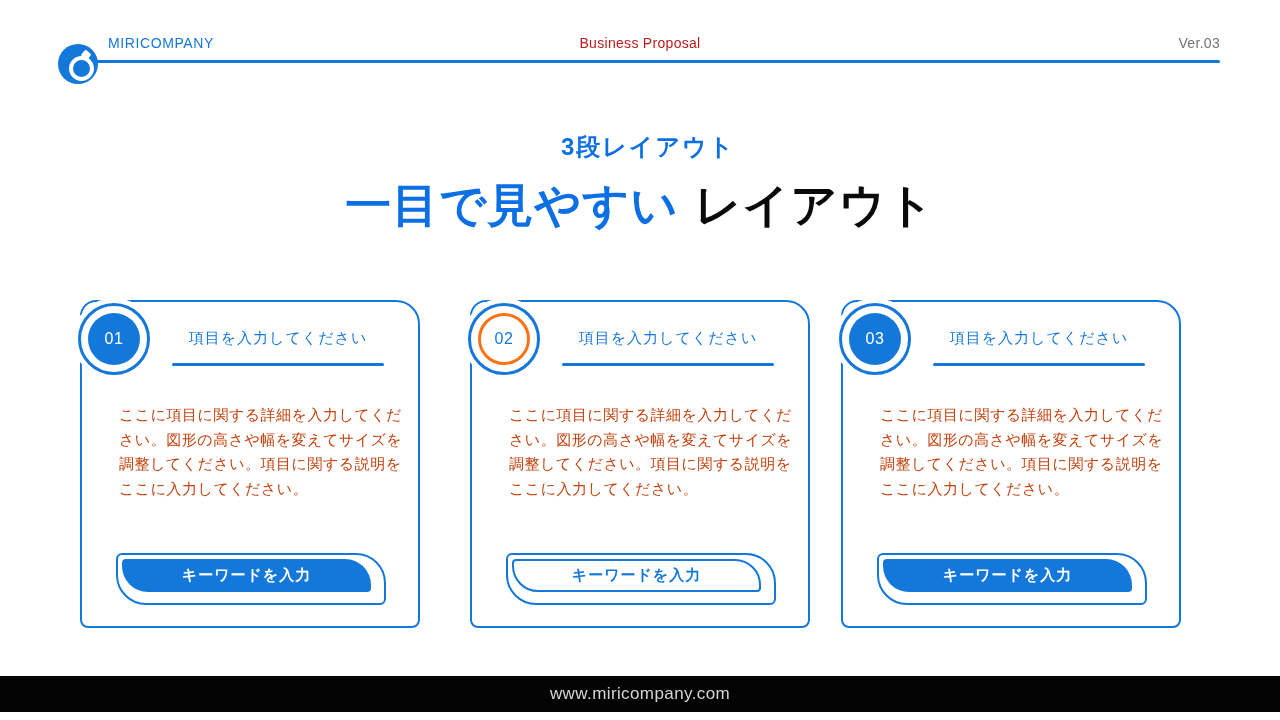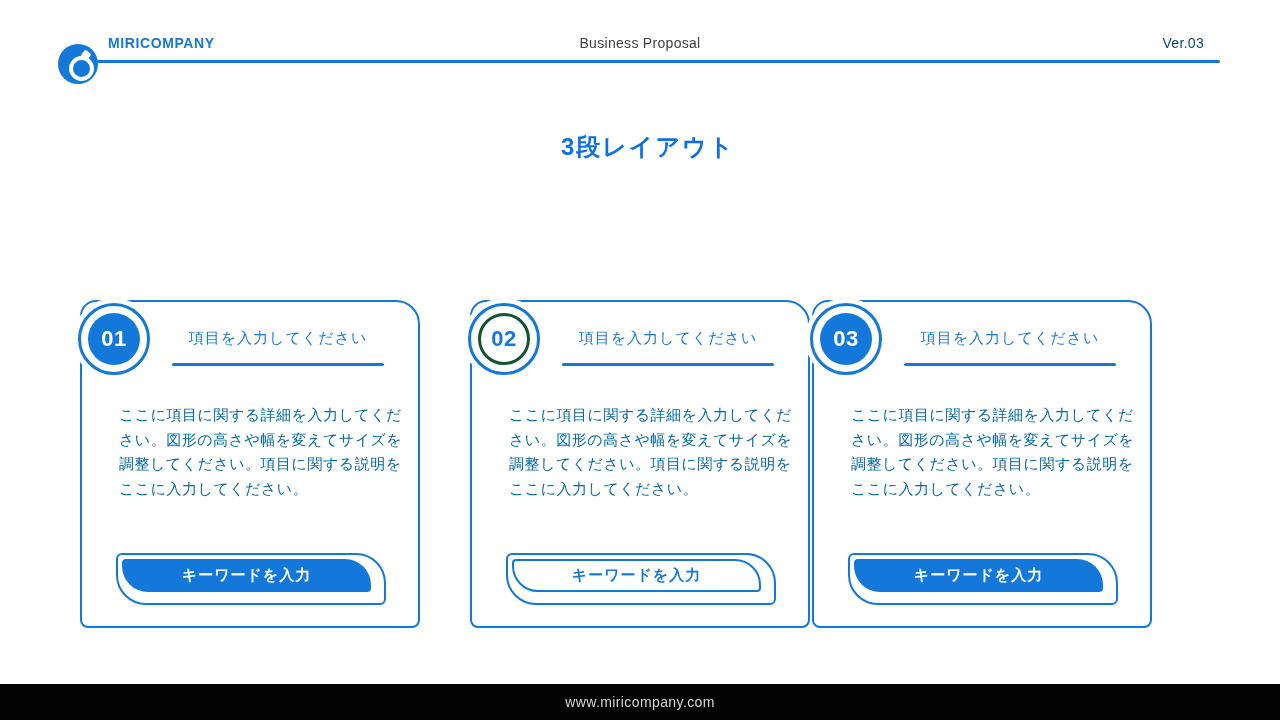--- a/index.html
+++ b/index.html
@@ -9,82 +9,85 @@
 
   
   .header-rule { position:absolute; left:78px; right:60px; top:60px; height:3px;
     background:#1478DB; border-radius:2px; }
   .logo-circle { position:absolute; left:58px; top:44px; width:40px; height:40px;
     border-radius:50%; background:#1478DB; z-index:2; }
   .logo-circle::before { content:""; position:absolute; left:11px; top:12px;
     width:17px; height:17px; border:4.5px solid #ffffff; border-radius:50%; }
   .logo-circle::after { content:""; position:absolute; right:8px; top:7px;
     width:8px; height:8px; background:#ffffff; border-radius:2px; transform:rotate(40deg); }
-  .logo-text { position:absolute; left:108px; top:35px; font-size:14px; font-weight:bold;
+  .logo-text { position:absolute; left:108px; top:35px; font-size:14px; font-weight:normal;
     color:#1478DB; letter-spacing:0.6px; }
   .header-center { position:absolute; left:0; top:35px; width:100%; text-align:center;
-    font-size:14px; font-weight:500; color:#404040; letter-spacing:0.3px; }
-  .header-version { position:absolute; right:76px; top:35px; font-size:14px;
-    color:#0c4a6e; letter-spacing:0.3px; }
+    font-size:14px; font-weight:500; color:#b91c1c; letter-spacing:0.3px; }
+  .header-version { position:absolute; right:60px; top:35px; font-size:14px;
+    color:#737373; letter-spacing:0.3px; }
 
   
   .hero-subtitle { position:absolute; left:8px; top:131px; width:100%; text-align:center;
     font-size:24px; font-weight:bold; color:#0C6FE4; letter-spacing:2px; }
   .hero-title { position:absolute; left:0; top:175px; width:100%; text-align:center;
     font-size:46px; font-weight:900; color:#0a0a0a; letter-spacing:1px; }
   .hero-title .accent { color:#0C6FE4; }
   .hero-title .rest { margin-left:16px; }
 
   
   .card { position:absolute; top:300px; width:340px; height:328px; background:#ffffff;
     border:2.5px solid #1478DB; border-radius:16px 24px 8px 8px; }
-  .card-1 { left:80px; } .card-2 { left:470px; } .card-3 { left:812px;padding-left:16px; }
+  .card-1 { left:80px; } .card-2 { left:470px; } .card-3 { left:841px;padding-left:16px; }
 
   .badge { position:absolute; left:-4px; top:1px; width:72px; height:72px;
     border:3.5px solid #1478DB; border-radius:50%; background:#ffffff;
     box-shadow:0 0 0 5px #ffffff; display:flex; align-items:center; justify-content:center; }
   .badge-core { width:52px; height:52px; border-radius:50%;
     display:flex; align-items:center; justify-content:center;
-    font-size:22px; font-weight:bold; letter-spacing:0.5px; }
+    font-size:16px; font-weight:normal; letter-spacing:0.5px; }
   .badge-filled .badge-core { background:#1478DB; color:#ffffff; }
-  .badge-outline .badge-core { background:#ffffff; color:#1478DB; border:3px solid #14532d; }
+  .badge-outline .badge-core { background:#ffffff; color:#1478DB; border:3px solid #f97316; }
 
   .heading-wrap { position:absolute; left:78px; right:22px; top:27px; text-align:center; }
   .card-heading { font-size:15px; font-weight:normal; color:#1478DB; letter-spacing:1px; }
   .heading-rule { width:212px; height:3px; background:#1478DB; border-radius:2px;
     margin:15px auto 0; }
 
   .card-body { position:absolute; left:37px; top:101px; width:284px;
-    font-size:15px; line-height:24.5px; letter-spacing:0.5px; color:#0369a1; text-align:left; }
+    font-size:15px; line-height:24.5px; letter-spacing:0.5px; color:#c2410c; text-align:left; }
 
   .btn-frame { position:absolute; left:34px; bottom:21px; width:270px; height:52px;
     border:2.5px solid #1478DB; border-radius:6px 30px 6px 30px; cursor:pointer; background:#ffffff; }
   .btn-core { position:absolute; left:4px; top:4px; right:13px; bottom:11px;
     border-radius:4px 26px 4px 26px; display:flex; align-items:center; justify-content:center;
     font-size:15px; font-weight:bold; letter-spacing:1px; }
   .btn-filled .btn-core { background:#1478DB; color:#ffffff; }
   .btn-outline .btn-core { background:#ffffff; color:#1478DB; border:2.5px solid #1478DB; }
 
   
-  .footer-bar { position:absolute; left:0; bottom:0; width:100%; height:36px; background:#030303;
+  .footer-bar { position:absolute; left:0; bottom:8px; width:100%; height:36px; background:#030303;
     display:flex; align-items:center; justify-content:center;
-    font-size:14px; color:#D6D6D6; letter-spacing:0.4px; }
+    font-size:17px; color:#D6D6D6; letter-spacing:0.4px; }
 </style>
 </head>
 <body>
 
 <div class="slide">
 
   <div class="header-rule"></div>
   <div class="logo-circle"></div>
   <div class="logo-text">MIRICOMPANY</div>
   <div class="header-center">Business Proposal</div>
   <div class="header-version">Ver.03</div>
 
   <div class="hero-subtitle">3段レイアウト</div>
+  <div class="hero-title">
+    <span class="accent">一目で見やすい</span><span class="rest">レイアウト</span>
+  </div>
 
   <article class="card card-1">
     <div class="badge badge-filled">
       <div class="badge-core">01</div>
     </div>
     <div class="heading-wrap">
       <div class="card-heading">項目を入力してください</div>
       <div class="heading-rule"></div>
     </div>
     <p class="card-body">ここに項目に関する詳細を入力してください。図形の高さや幅を変えてサイズを調整してください。項目に関する説明をここに入力してください。</p>

